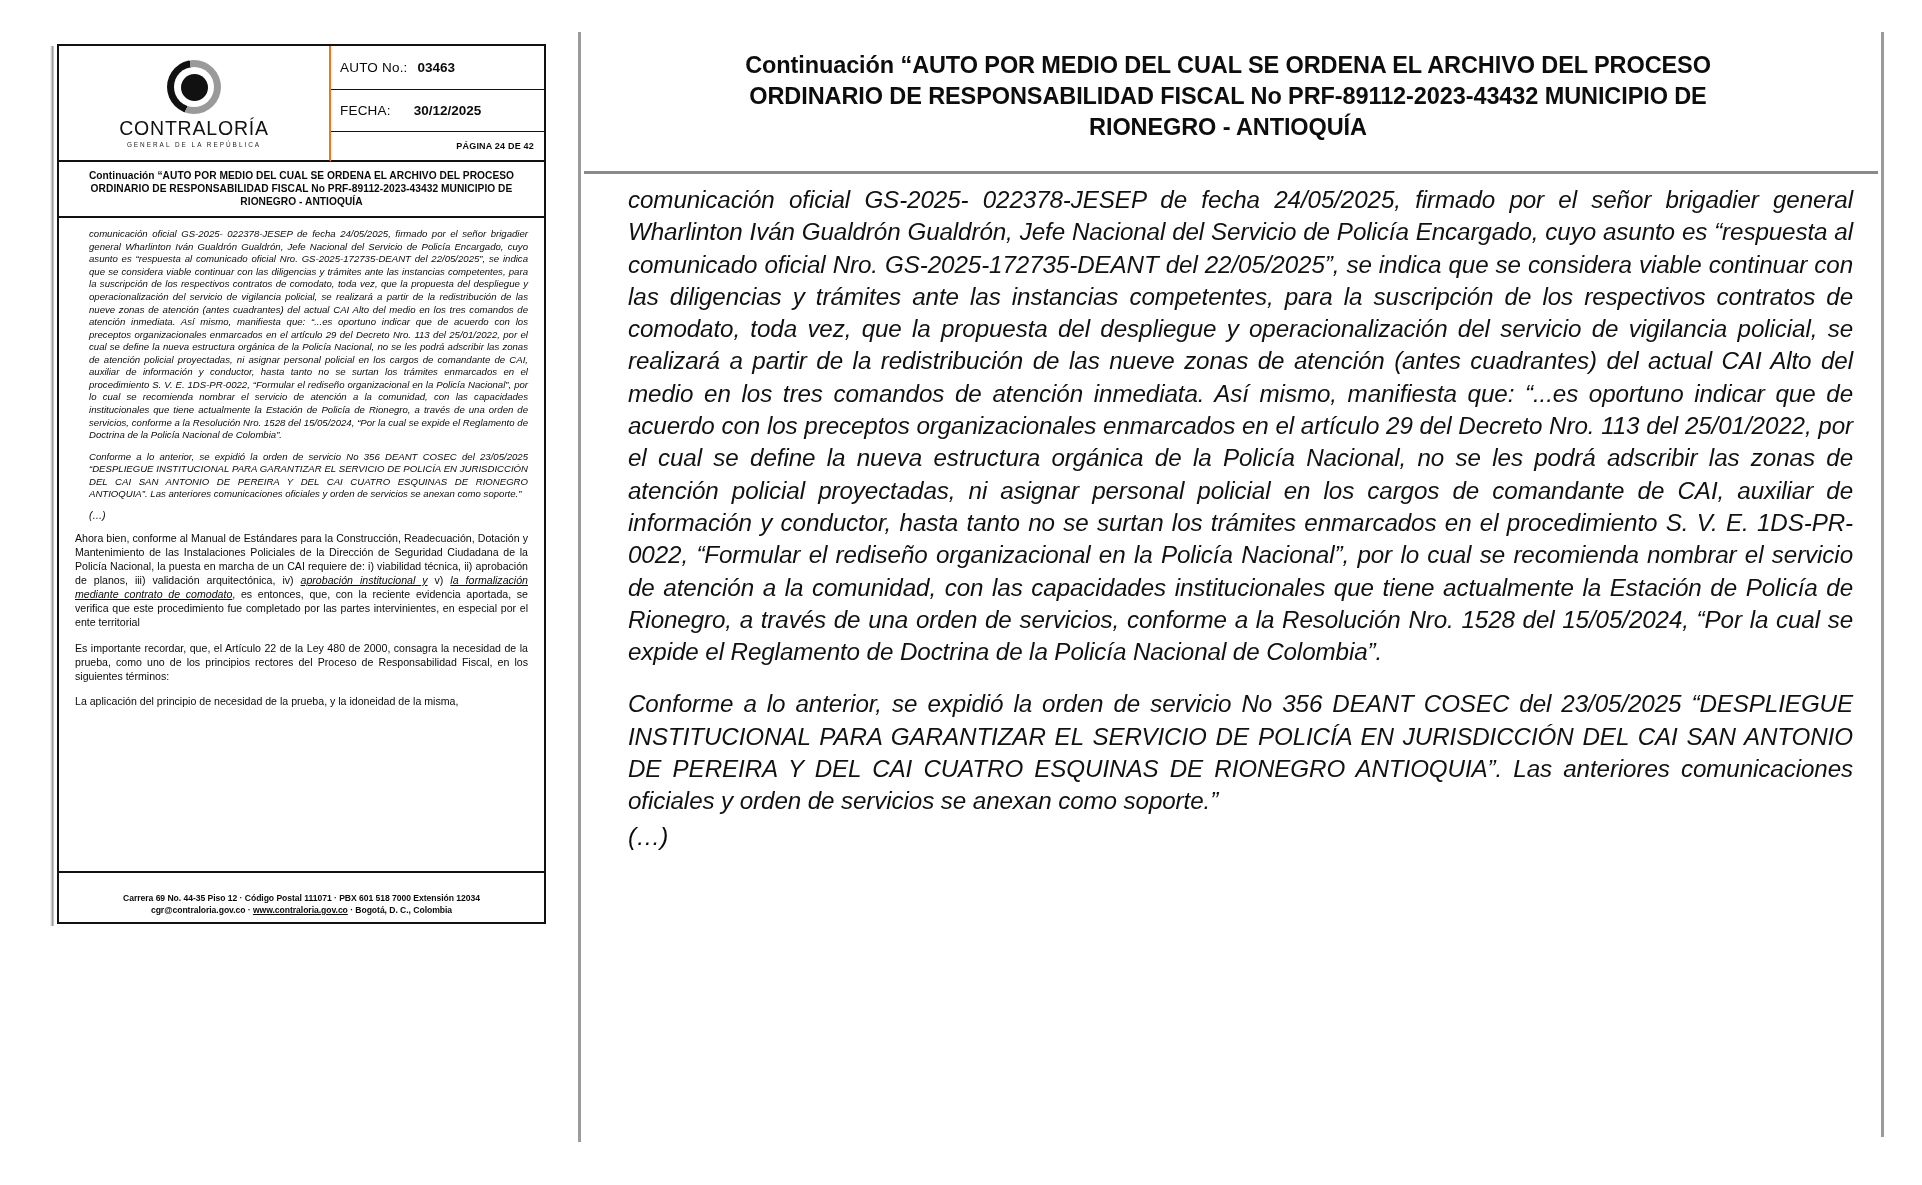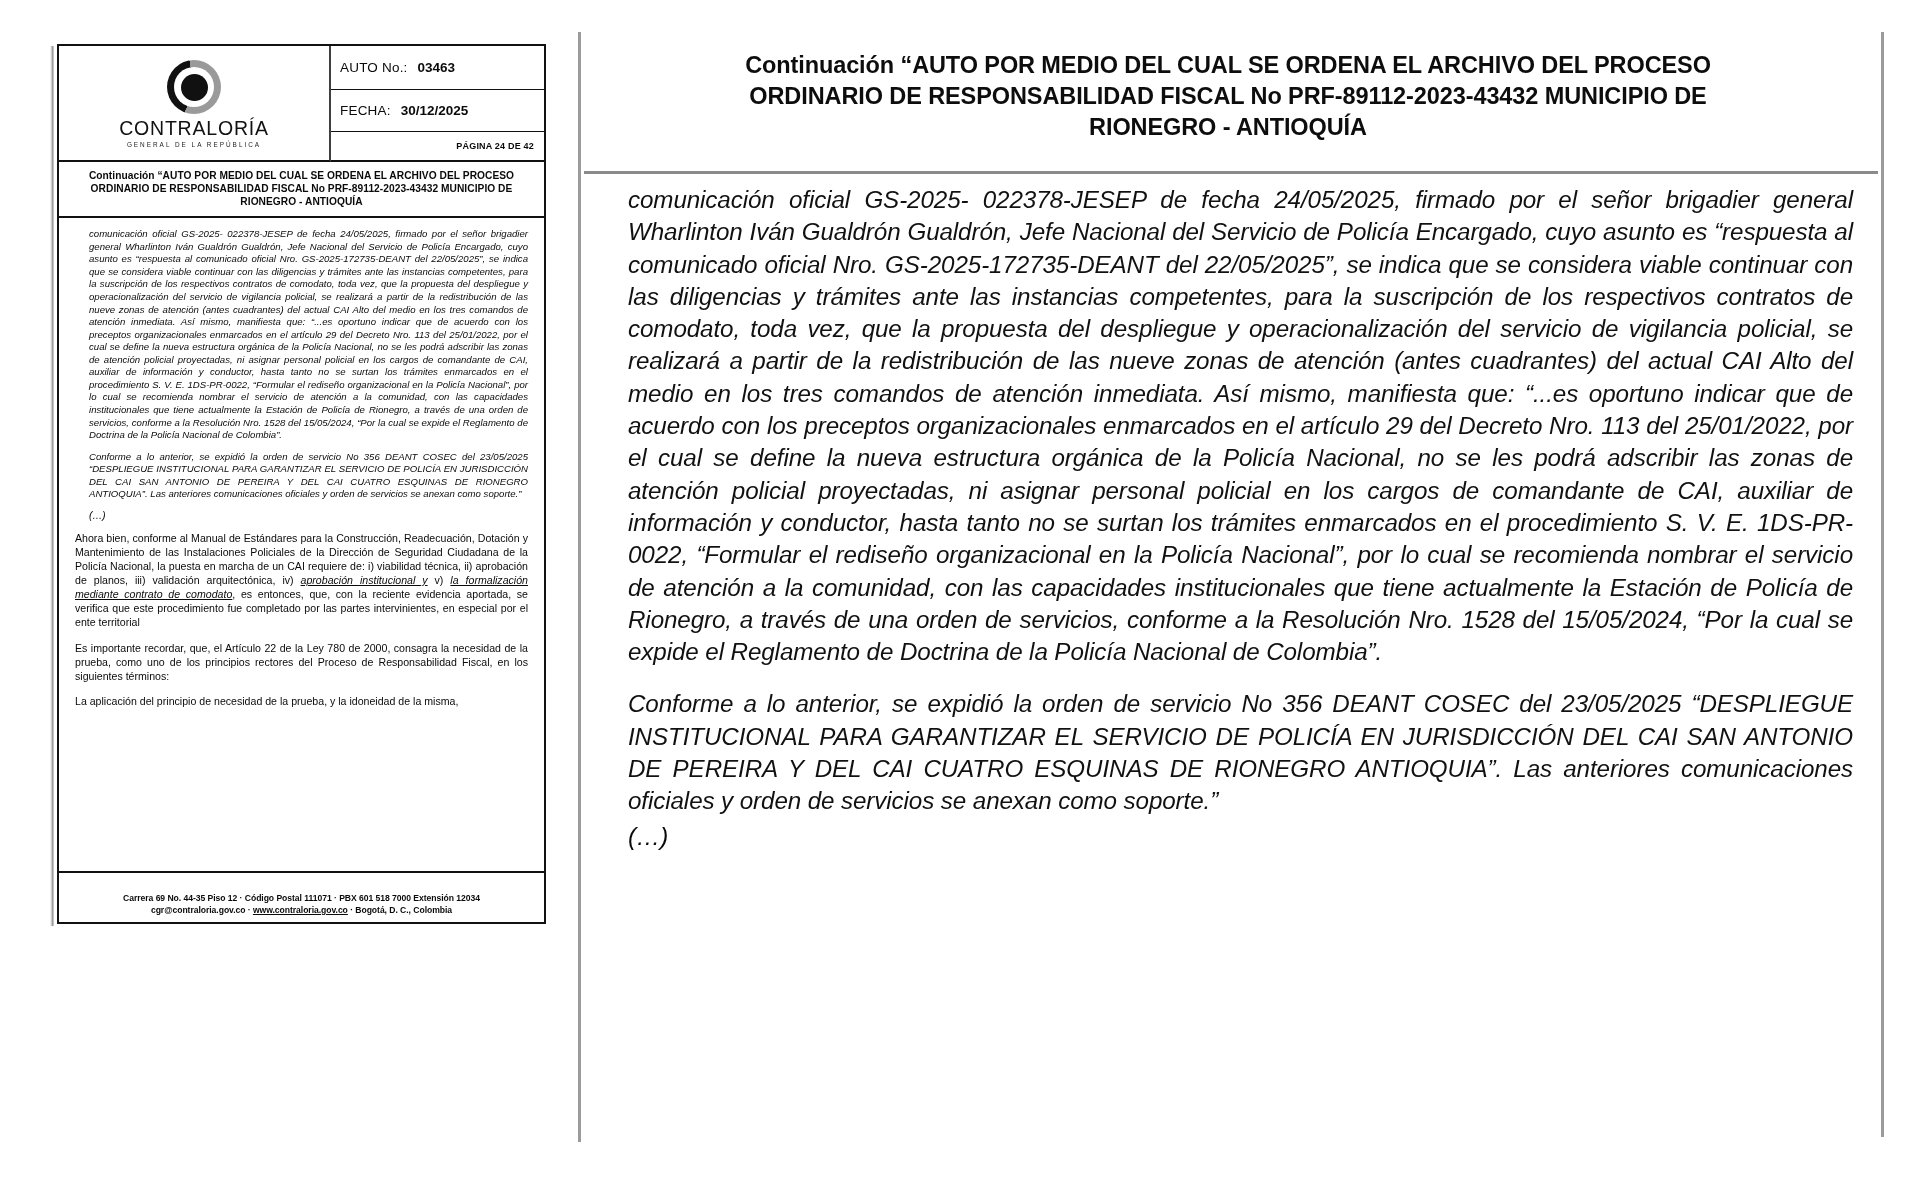--- a/index.html
+++ b/index.html
@@ -37,21 +37,21 @@
     background: linear-gradient(to right, #ffffff 0%, #c9c9c9 40%, #8f8f8f 70%, #e6e6e6 100%);
   }
 
   .hdr-table {
     display: flex;
     width: 100%;
     box-sizing: border-box;
   }
   .hdr-logo-cell {
     width: 272px;
-    border-right: 2px solid #404040;
+    border-right: 2px solid #f97316;
     border-bottom: 2px solid #111;
     box-sizing: border-box;
     display: flex;
     flex-direction: column;
     align-items: center;
     justify-content: center;
     padding: 8px 0 6px 0;
     background: #fff;
   }
   .cgr-mark {
@@ -102,21 +102,21 @@
     flex-direction: column;
   }
   .hdr-row {
     box-sizing: border-box;
     border-bottom: 1.5px solid #111;
     display: flex;
     align-items: center;
     padding-left: 9px;
   }
   .hdr-row.r1 { height: 44px; }
-  .hdr-row.r2 { height: 42px; }
+  .hdr-row.r2 { height: 42px; gap: 13px; }
   .hdr-row.r3 {
     height: 30px;
     border-bottom: 2.5px solid #111;
     justify-content: flex-end;
     padding-right: 10px;
   }
   .hdr-key {
     font-size: 13.5px;
     font-weight: normal;
     letter-spacing: 0.2px;
@@ -296,21 +296,21 @@
     <div class="tline">Continuación “AUTO POR MEDIO DEL CUAL SE ORDENA EL ARCHIVO DEL PROCESO</div>
     <div class="tline">ORDINARIO DE RESPONSABILIDAD FISCAL No PRF-89112-2023-43432 MUNICIPIO DE</div>
     <div class="tline">RIONEGRO - ANTIOQUÍA</div>
   </div>
 
   <div id="left-body">
     <p class="q-para">comunicación oficial GS-2025- 022378-JESEP de fecha 24/05/2025, firmado por el señor brigadier general Wharlinton Iván Gualdrón Gualdrón, Jefe Nacional del Servicio de Policía Encargado, cuyo asunto es “respuesta al comunicado oficial Nro. GS-2025-172735-DEANT del 22/05/2025”, se indica que se considera viable continuar con las diligencias y trámites ante las instancias competentes, para la suscripción de los respectivos contratos de comodato, toda vez, que la propuesta del despliegue y operacionalización del servicio de vigilancia policial, se realizará a partir de la redistribución de las nueve zonas de atención (antes cuadrantes) del actual CAI Alto del medio en los tres comandos de atención inmediata. Así mismo, manifiesta que: “...es oportuno indicar que de acuerdo con los preceptos organizacionales enmarcados en el artículo 29 del Decreto Nro. 113 del 25/01/2022, por el cual se define la nueva estructura orgánica de la Policía Nacional, no se les podrá adscribir las zonas de atención policial proyectadas, ni asignar personal policial en los cargos de comandante de CAI, auxiliar de información y conductor, hasta tanto no se surtan los trámites enmarcados en el procedimiento S. V. E. 1DS-PR-0022, “Formular el rediseño organizacional en la Policía Nacional”, por lo cual se recomienda nombrar el servicio de atención a la comunidad, con las capacidades institucionales que tiene actualmente la Estación de Policía de Rionegro, a través de una orden de servicios, conforme a la Resolución Nro. 1528 del 15/05/2024, “Por la cual se expide el Reglamento de Doctrina de la Policía Nacional de Colombia”.</p>
     <p class="q-para">Conforme a lo anterior, se expidió la orden de servicio No 356 DEANT COSEC del 23/05/2025 “DESPLIEGUE INSTITUCIONAL PARA GARANTIZAR EL SERVICIO DE POLICÍA EN JURISDICCIÓN DEL CAI SAN ANTONIO DE PEREIRA Y DEL CAI CUATRO ESQUINAS DE RIONEGRO ANTIOQUIA”. Las anteriores comunicaciones oficiales y orden de servicios se anexan como soporte.”</p>
     <p class="ellipsis-l">(…)</p>
     <p class="n-para"><span>Ahora bien, conforme al Manual de Estándares para la Construcción, Readecuación, Dotación y Mantenimiento de las Instalaciones Policiales de la Dirección de Seguridad Ciudadana de la Policía Nacional, la puesta en marcha de un CAI requiere de: i) viabilidad técnica, ii) aprobación de planos, iii) validación arquitectónica, iv) </span><span class="u">aprobación institucional y</span><span> v) </span><span class="u">la formalización mediante contrato de comodato</span><span>, es entonces, que, con la reciente evidencia aportada, se verifica que este procedimiento fue completado por las partes intervinientes, en especial por el ente territorial</span></p>
-    <p class="n-para">Es importante recordar, que, el Artículo 22 de la Ley 780 de 2000, consagra la necesidad de la prueba, como uno de los principios rectores del Proceso de Responsabilidad Fiscal, en los siguientes términos:</p>
+    <p class="n-para">Es importante recordar, que, el Artículo 22 de la Ley 480 de 2000, consagra la necesidad de la prueba, como uno de los principios rectores del Proceso de Responsabilidad Fiscal, en los siguientes términos:</p>
     <p class="n-para">La aplicación del principio de necesidad de la prueba, y la idoneidad de la misma,</p>
   </div>
 
   <div id="left-footer">
     <div class="fline">Carrera 69 No. 44-35 Piso 12 · Código Postal 111071 · PBX 601 518 7000 Extensión 12034</div>
     <div class="fline"><span>cgr@contraloria.gov.co · </span><span class="lk">www.contraloria.gov.co</span><span> · Bogotá, D. C., Colombia</span></div>
   </div>
 </div>
 
 <div id="right-panel">

